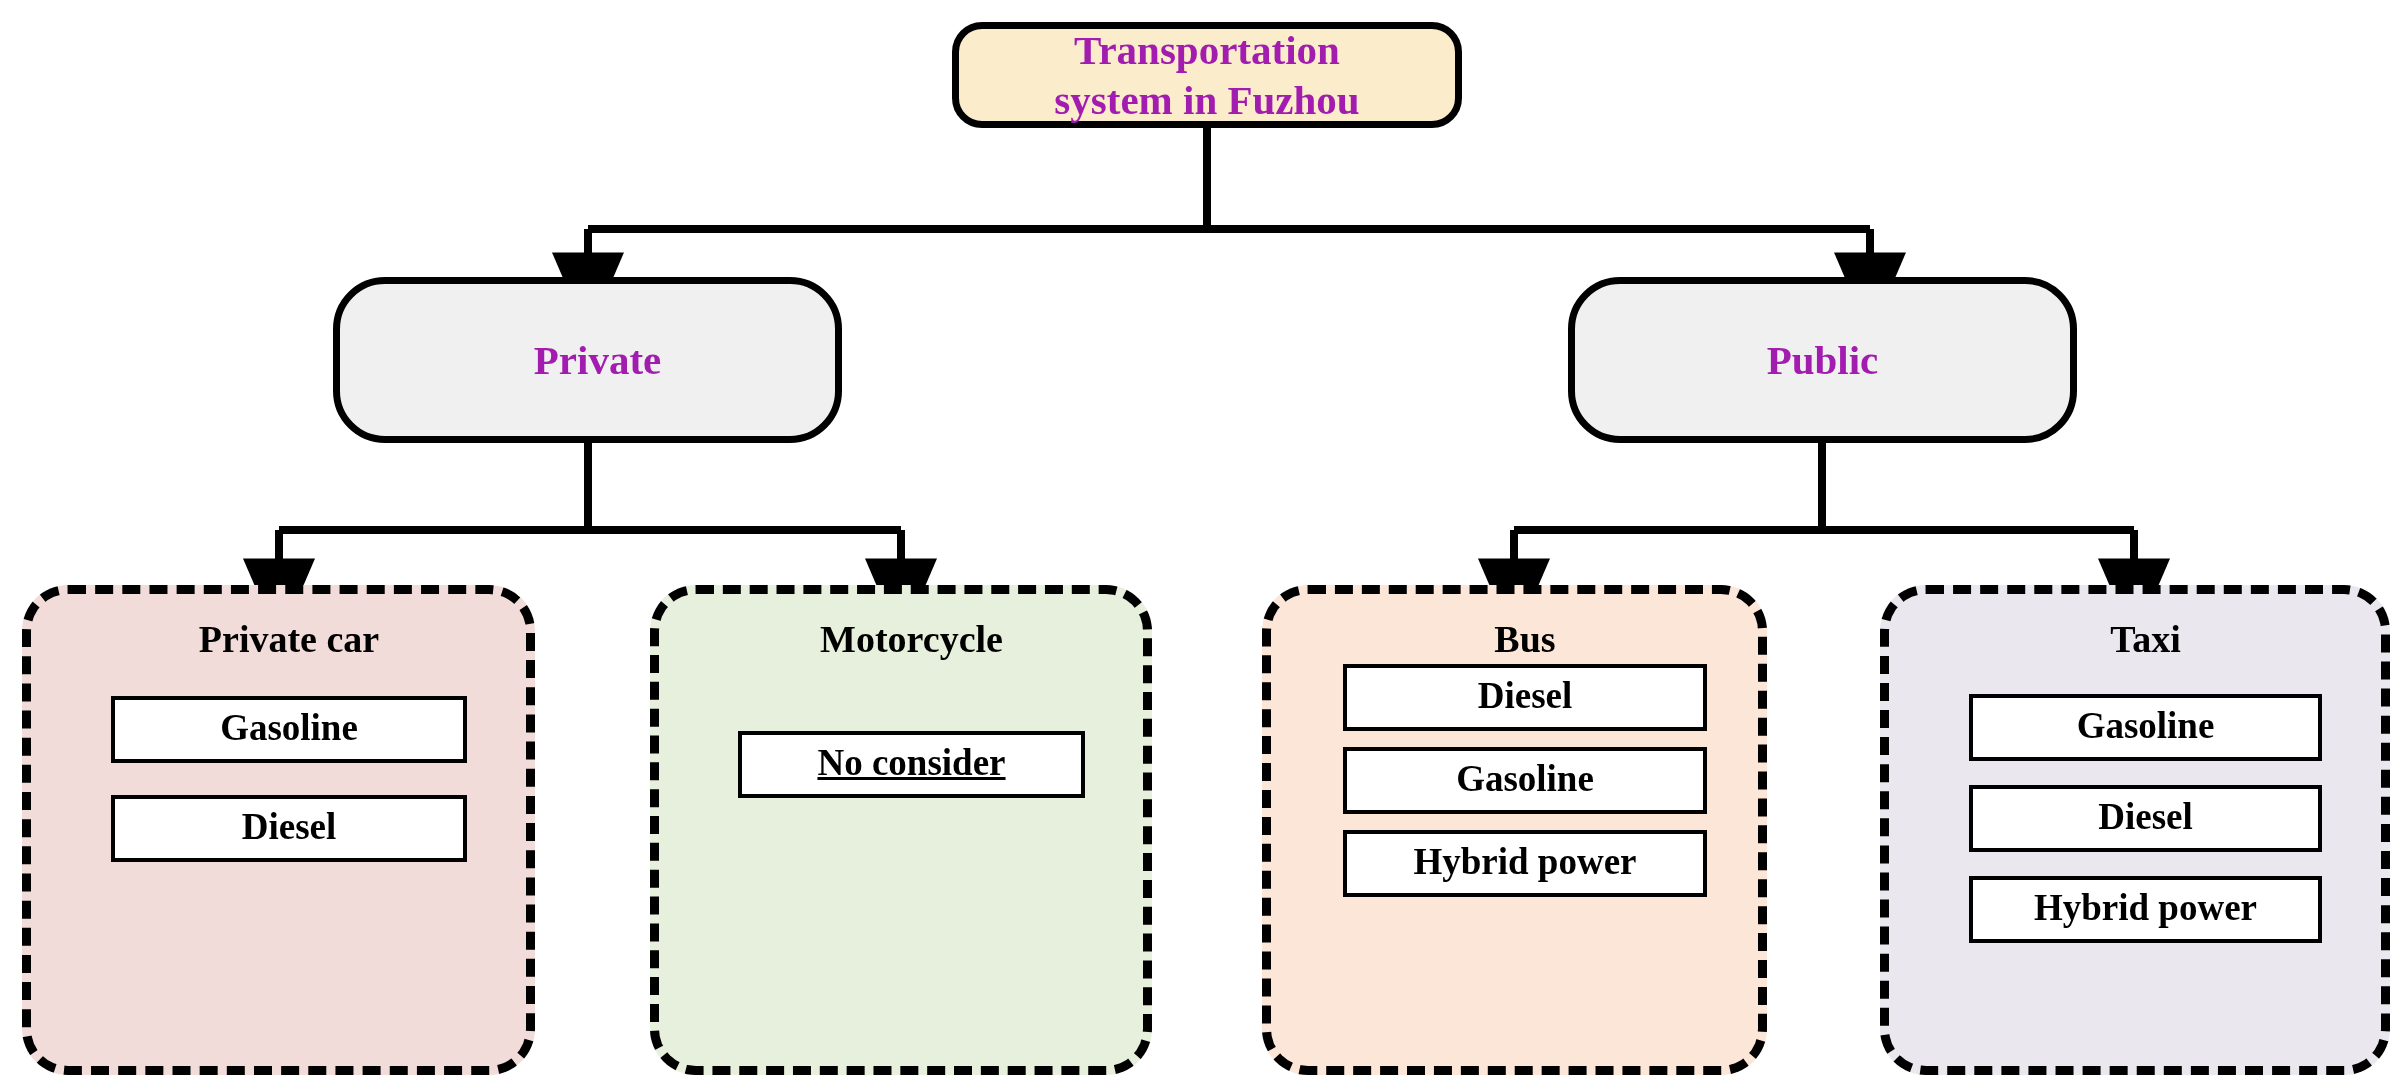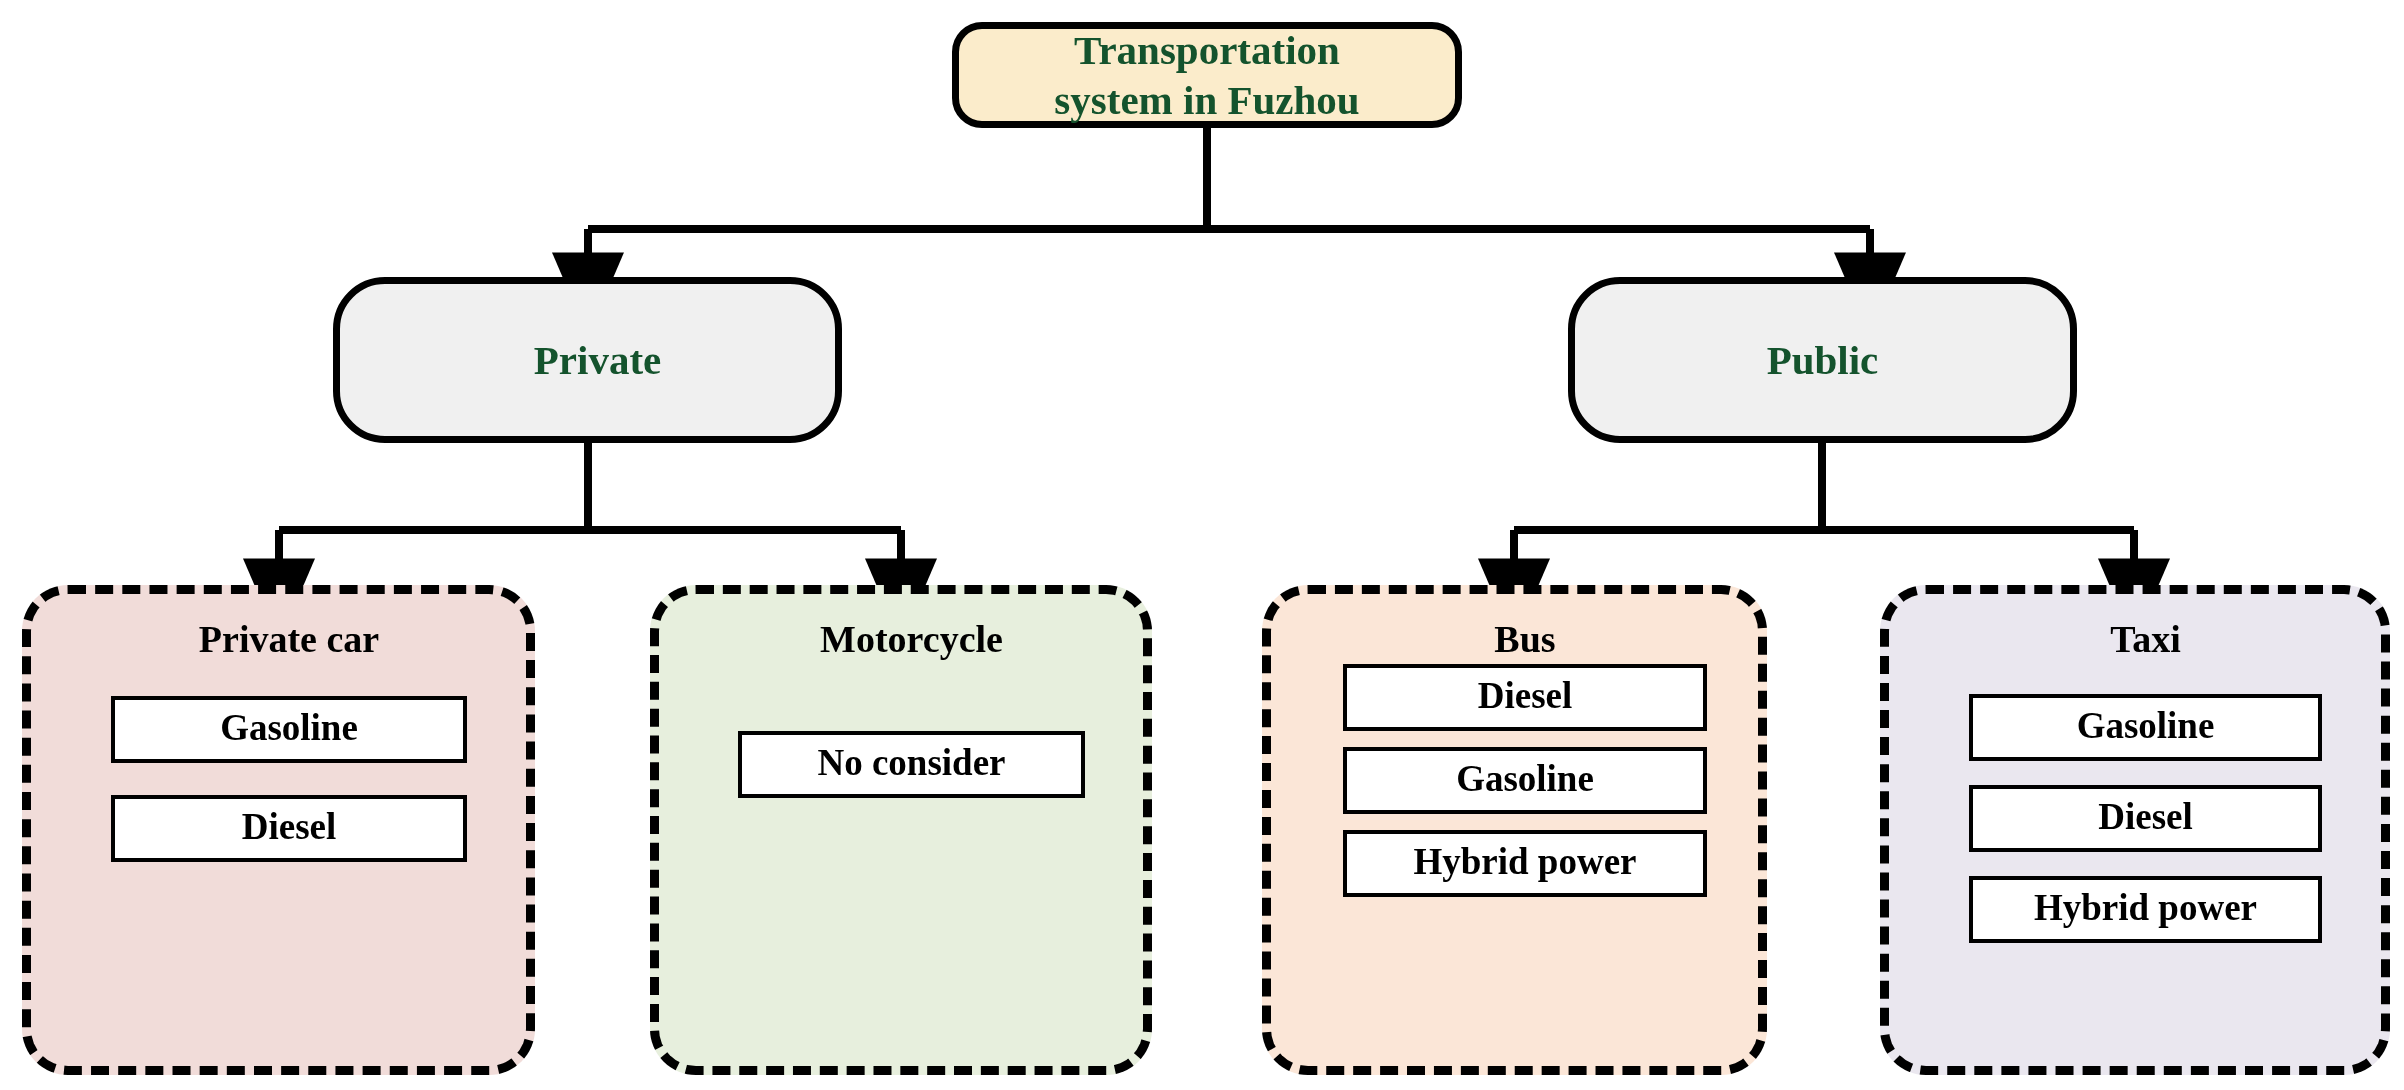--- a/index.html
+++ b/index.html
@@ -24,21 +24,21 @@
   }
 
   
   .node {
     position: absolute;
     box-sizing: border-box;
     display: flex;
     align-items: center;
     justify-content: center;
     text-align: center;
-    color: #14532d;
+    color: #a21caf;
   }
 
   .root-node {
     left: 952px;
     top: 22px;
     width: 510px;
     height: 106px;
     background: #fbeccb;
     border: 7px solid #000000;
     border-radius: 30px;
@@ -105,21 +105,21 @@
     box-sizing: border-box;
     line-height: 1;
     padding: 9px 0 13px 0;
   }
 
   
   .leaf-private-car .chip-stack { margin-top: 38px; gap: 32px; }
   .leaf-private-car .chip { width: 75%; }
 
   .leaf-motorcycle .chip-stack { margin-top: 73px; }
-  .leaf-motorcycle .chip { width: 75%; }
+  .leaf-motorcycle .chip { width: 75%; text-decoration: underline; }
 
   .leaf-bus .chip-stack { margin-top: 6px; gap: 16px; }
   .leaf-bus .chip { width: 78%; }
 
   .leaf-taxi .chip-stack { margin-top: 36px; gap: 24px; }
   .leaf-taxi .chip { width: 75%; }
 </style>
 </head>
 <body>
 

